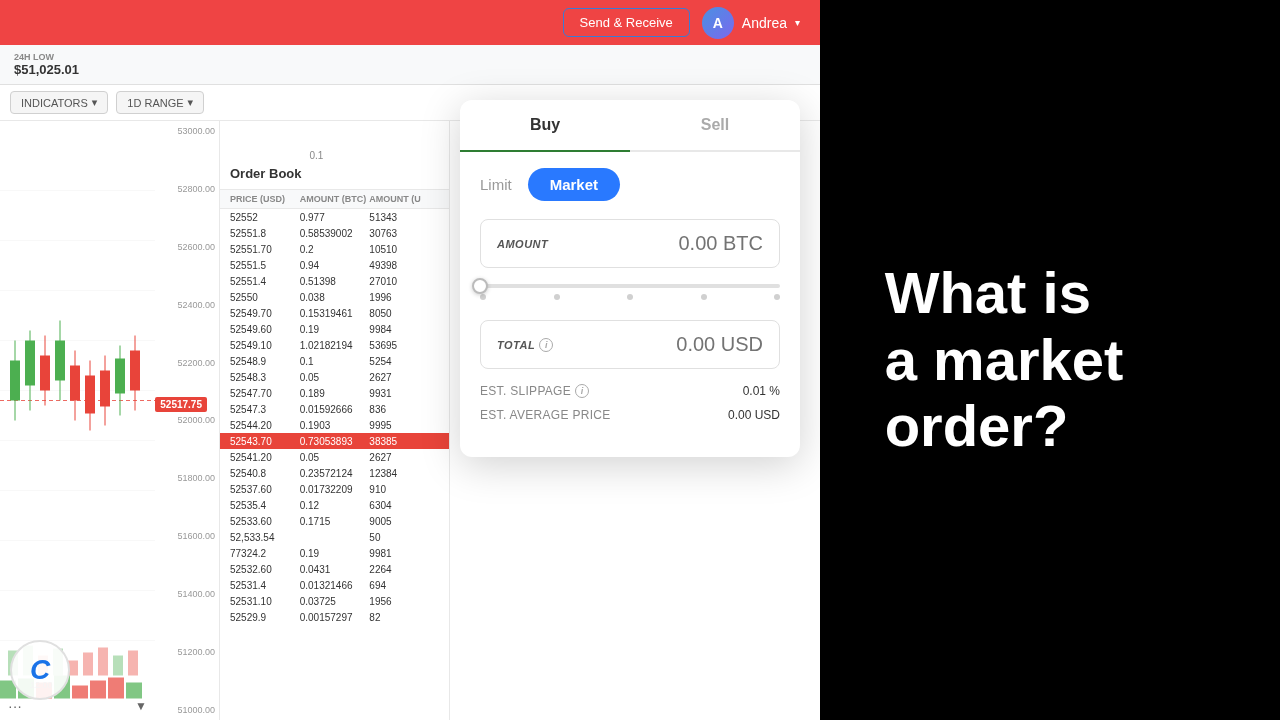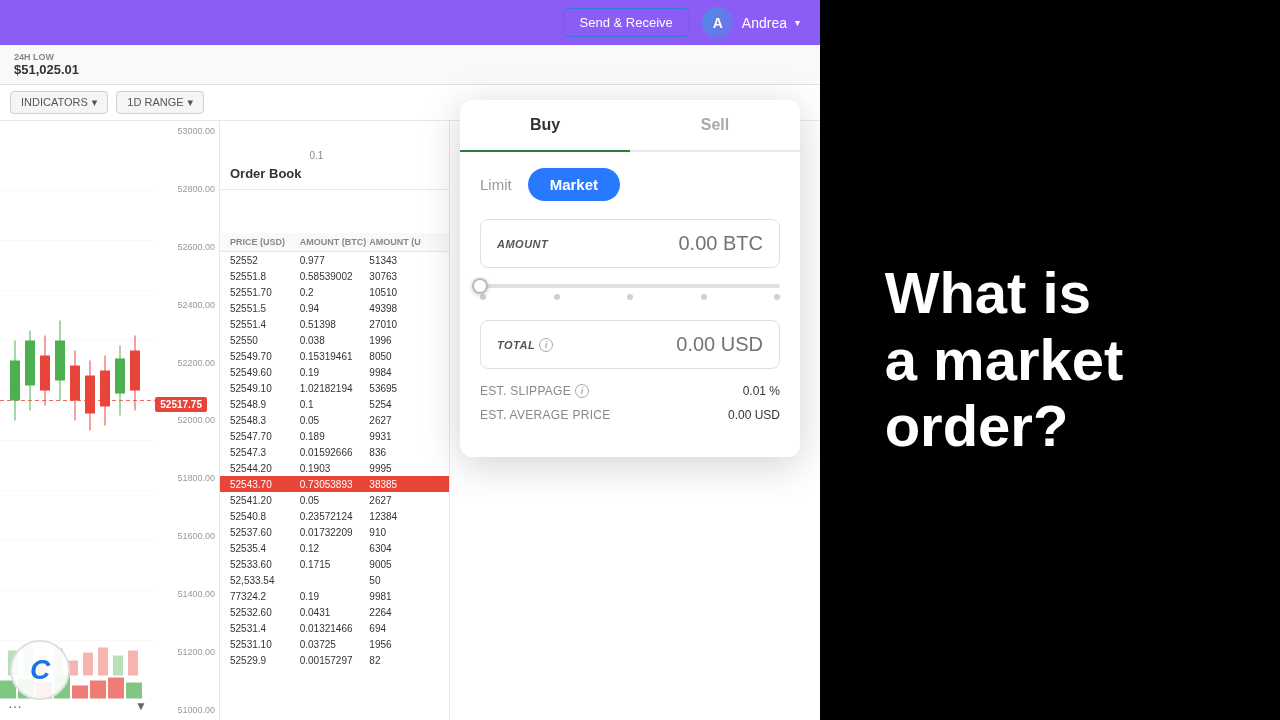--- a/index.html
+++ b/index.html
@@ -17,21 +17,21 @@
       width: 820px;
       height: 720px;
       background: #fff;
       position: relative;
       overflow: hidden;
     }
 
     
     .top-bar {
       height: 45px;
-      background: #8b5cf6;
+      background: #ef4444;
       display: flex;
       align-items: center;
       justify-content: flex-end;
       padding: 0 20px;
       gap: 12px;
     }
     .send-receive-btn {
       border: 1.5px solid #3a7bd5;
       background: transparent;
       color: #fff;
@@ -102,20 +102,21 @@
     }
     .toolbar-btn {
       padding: 4px 10px;
       border: 1px solid #d0d0d0;
       background: #f5f5f5;
       border-radius: 4px;
       font-size: 11px;
       color: #555;
       cursor: pointer;
       display: flex;
+      align-items: center;
       gap: 4px;
     }
 
     
     .main-content {
       display: flex;
       height: calc(720px - 45px - 40px - 36px);
     }
 
     
@@ -220,21 +221,20 @@
     }
     .order-book-badge {
       font-size: 10px;
       color: #888;
     }
     .order-book-col-headers {
       display: flex;
       padding: 4px 10px;
       background: #f8f9fa;
       border-bottom: 1px solid #e8e8e8;
-      margin-top: 43px;
     }
     .col-header {
       font-size: 9px;
       color: #888;
       text-transform: uppercase;
       font-weight: 600;
       flex: 1;
     }
     .order-book-rows {
       overflow: hidden;

